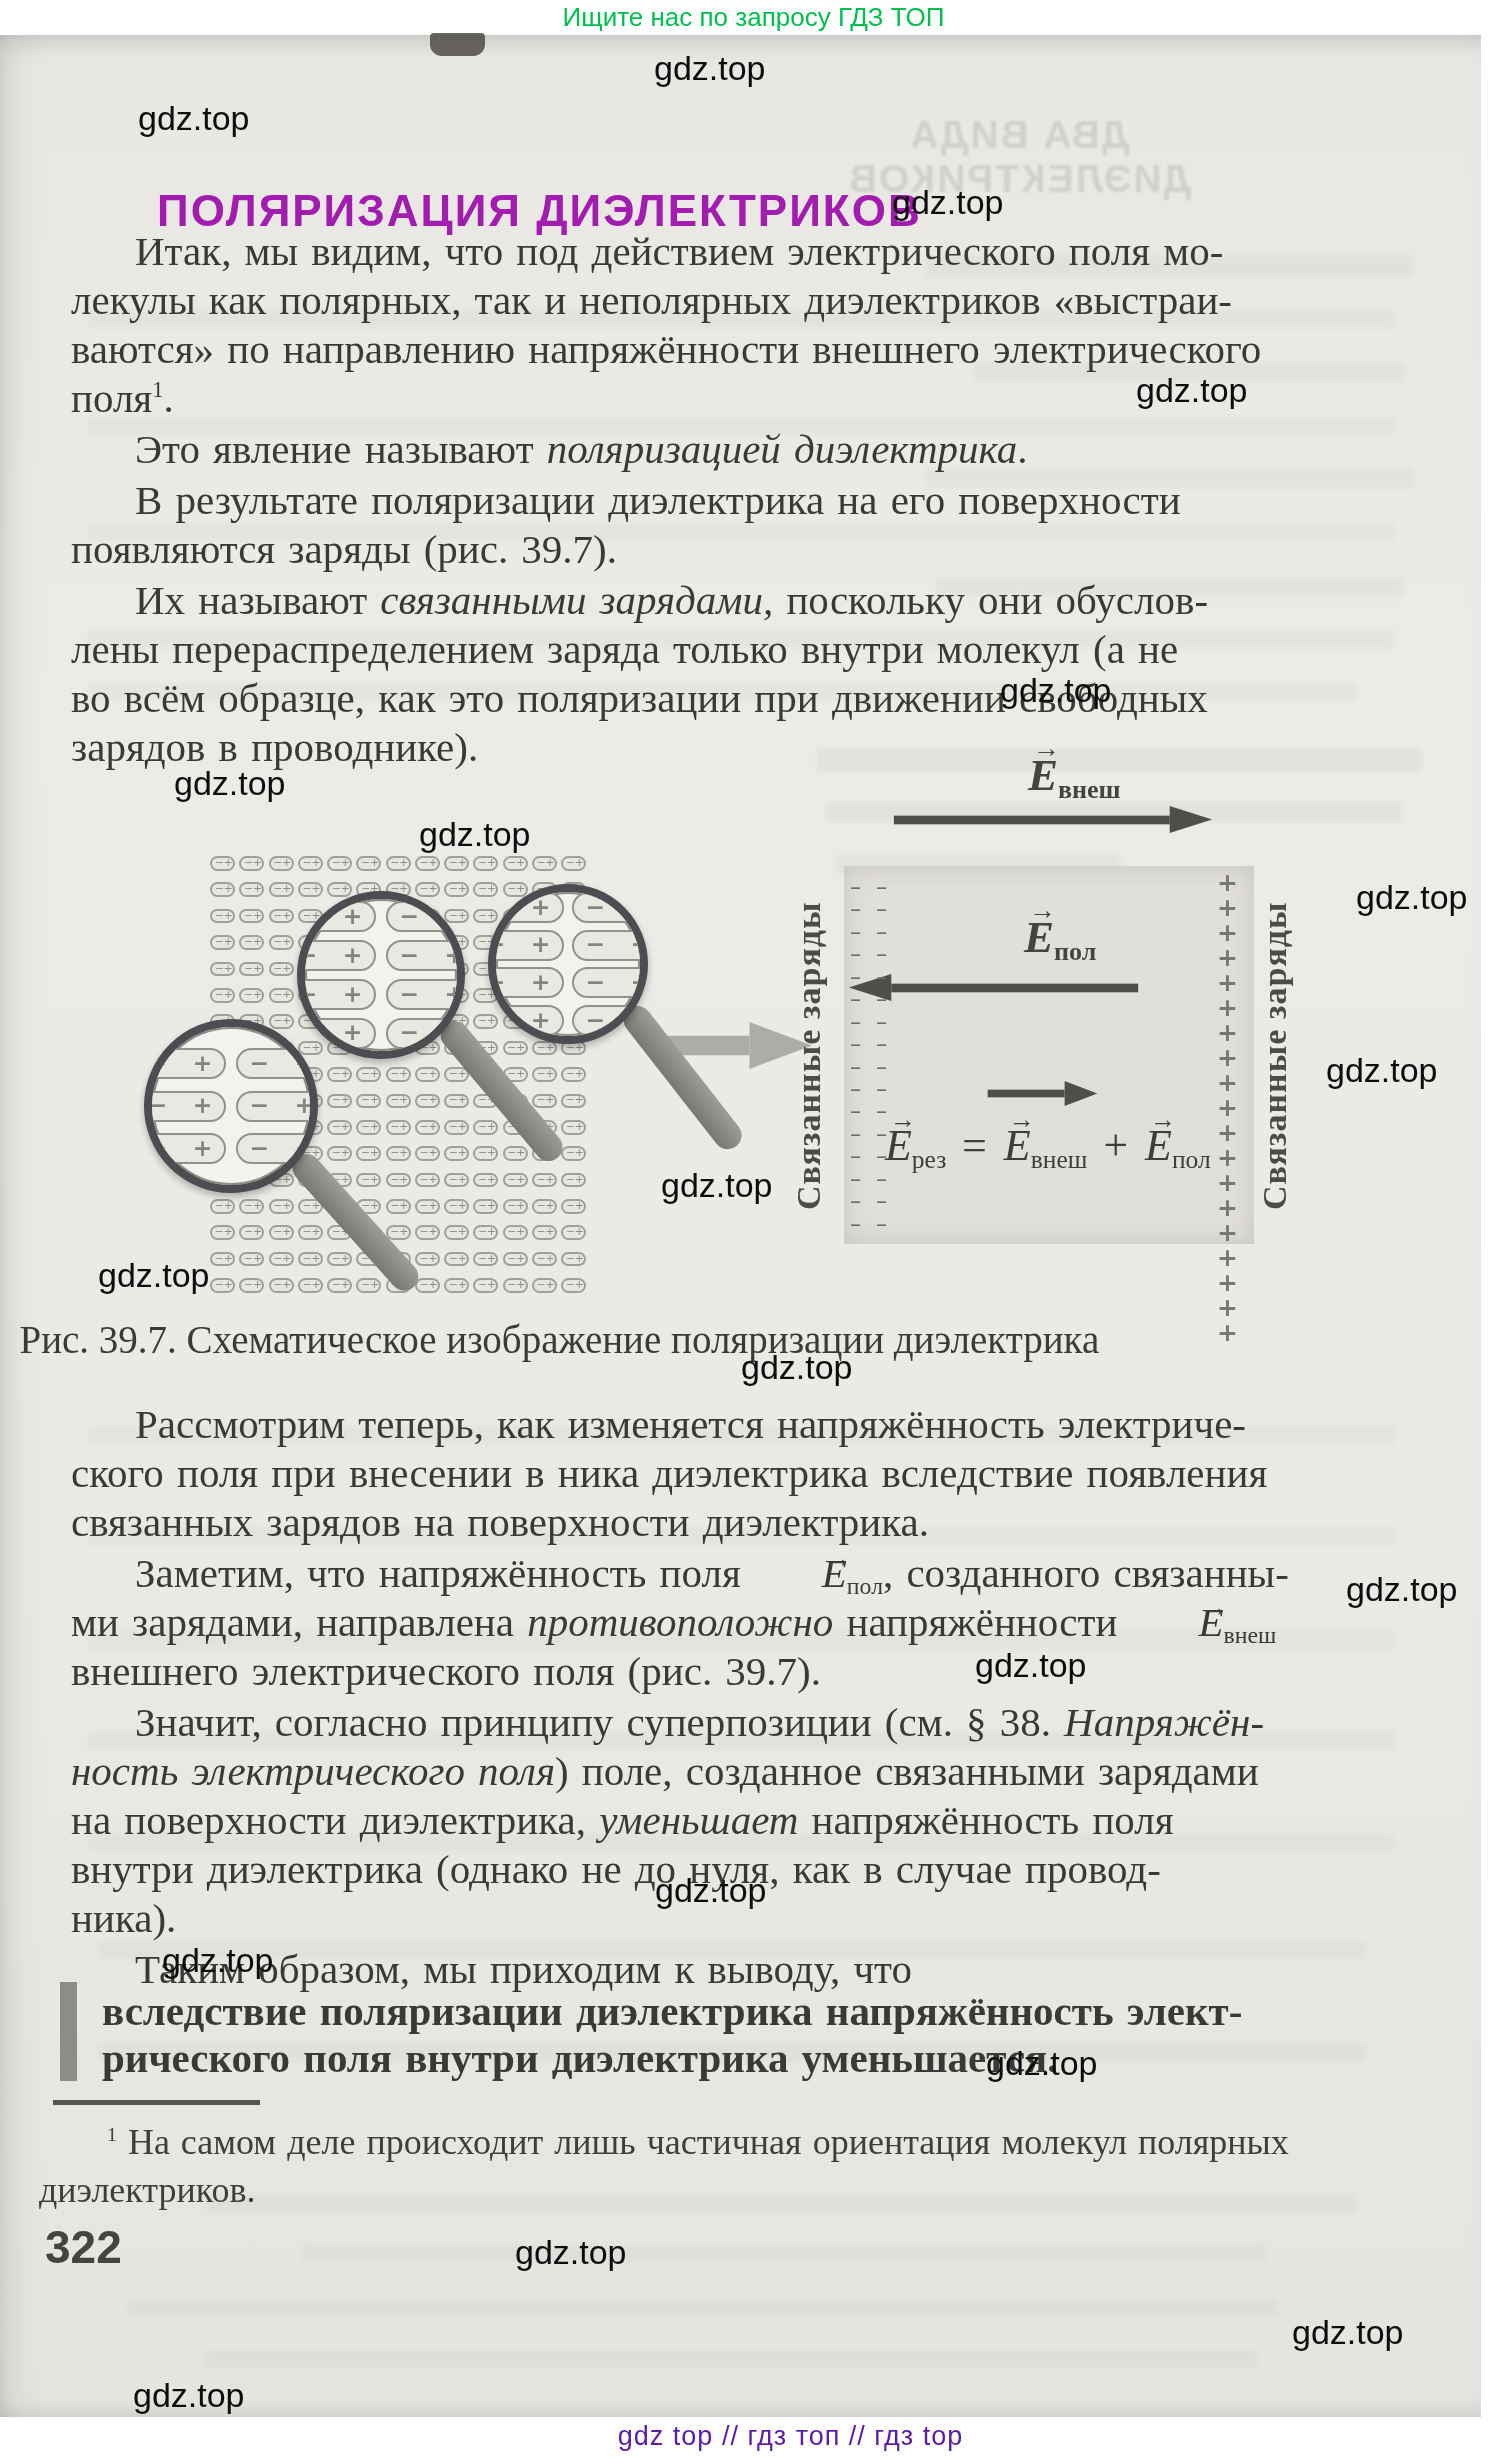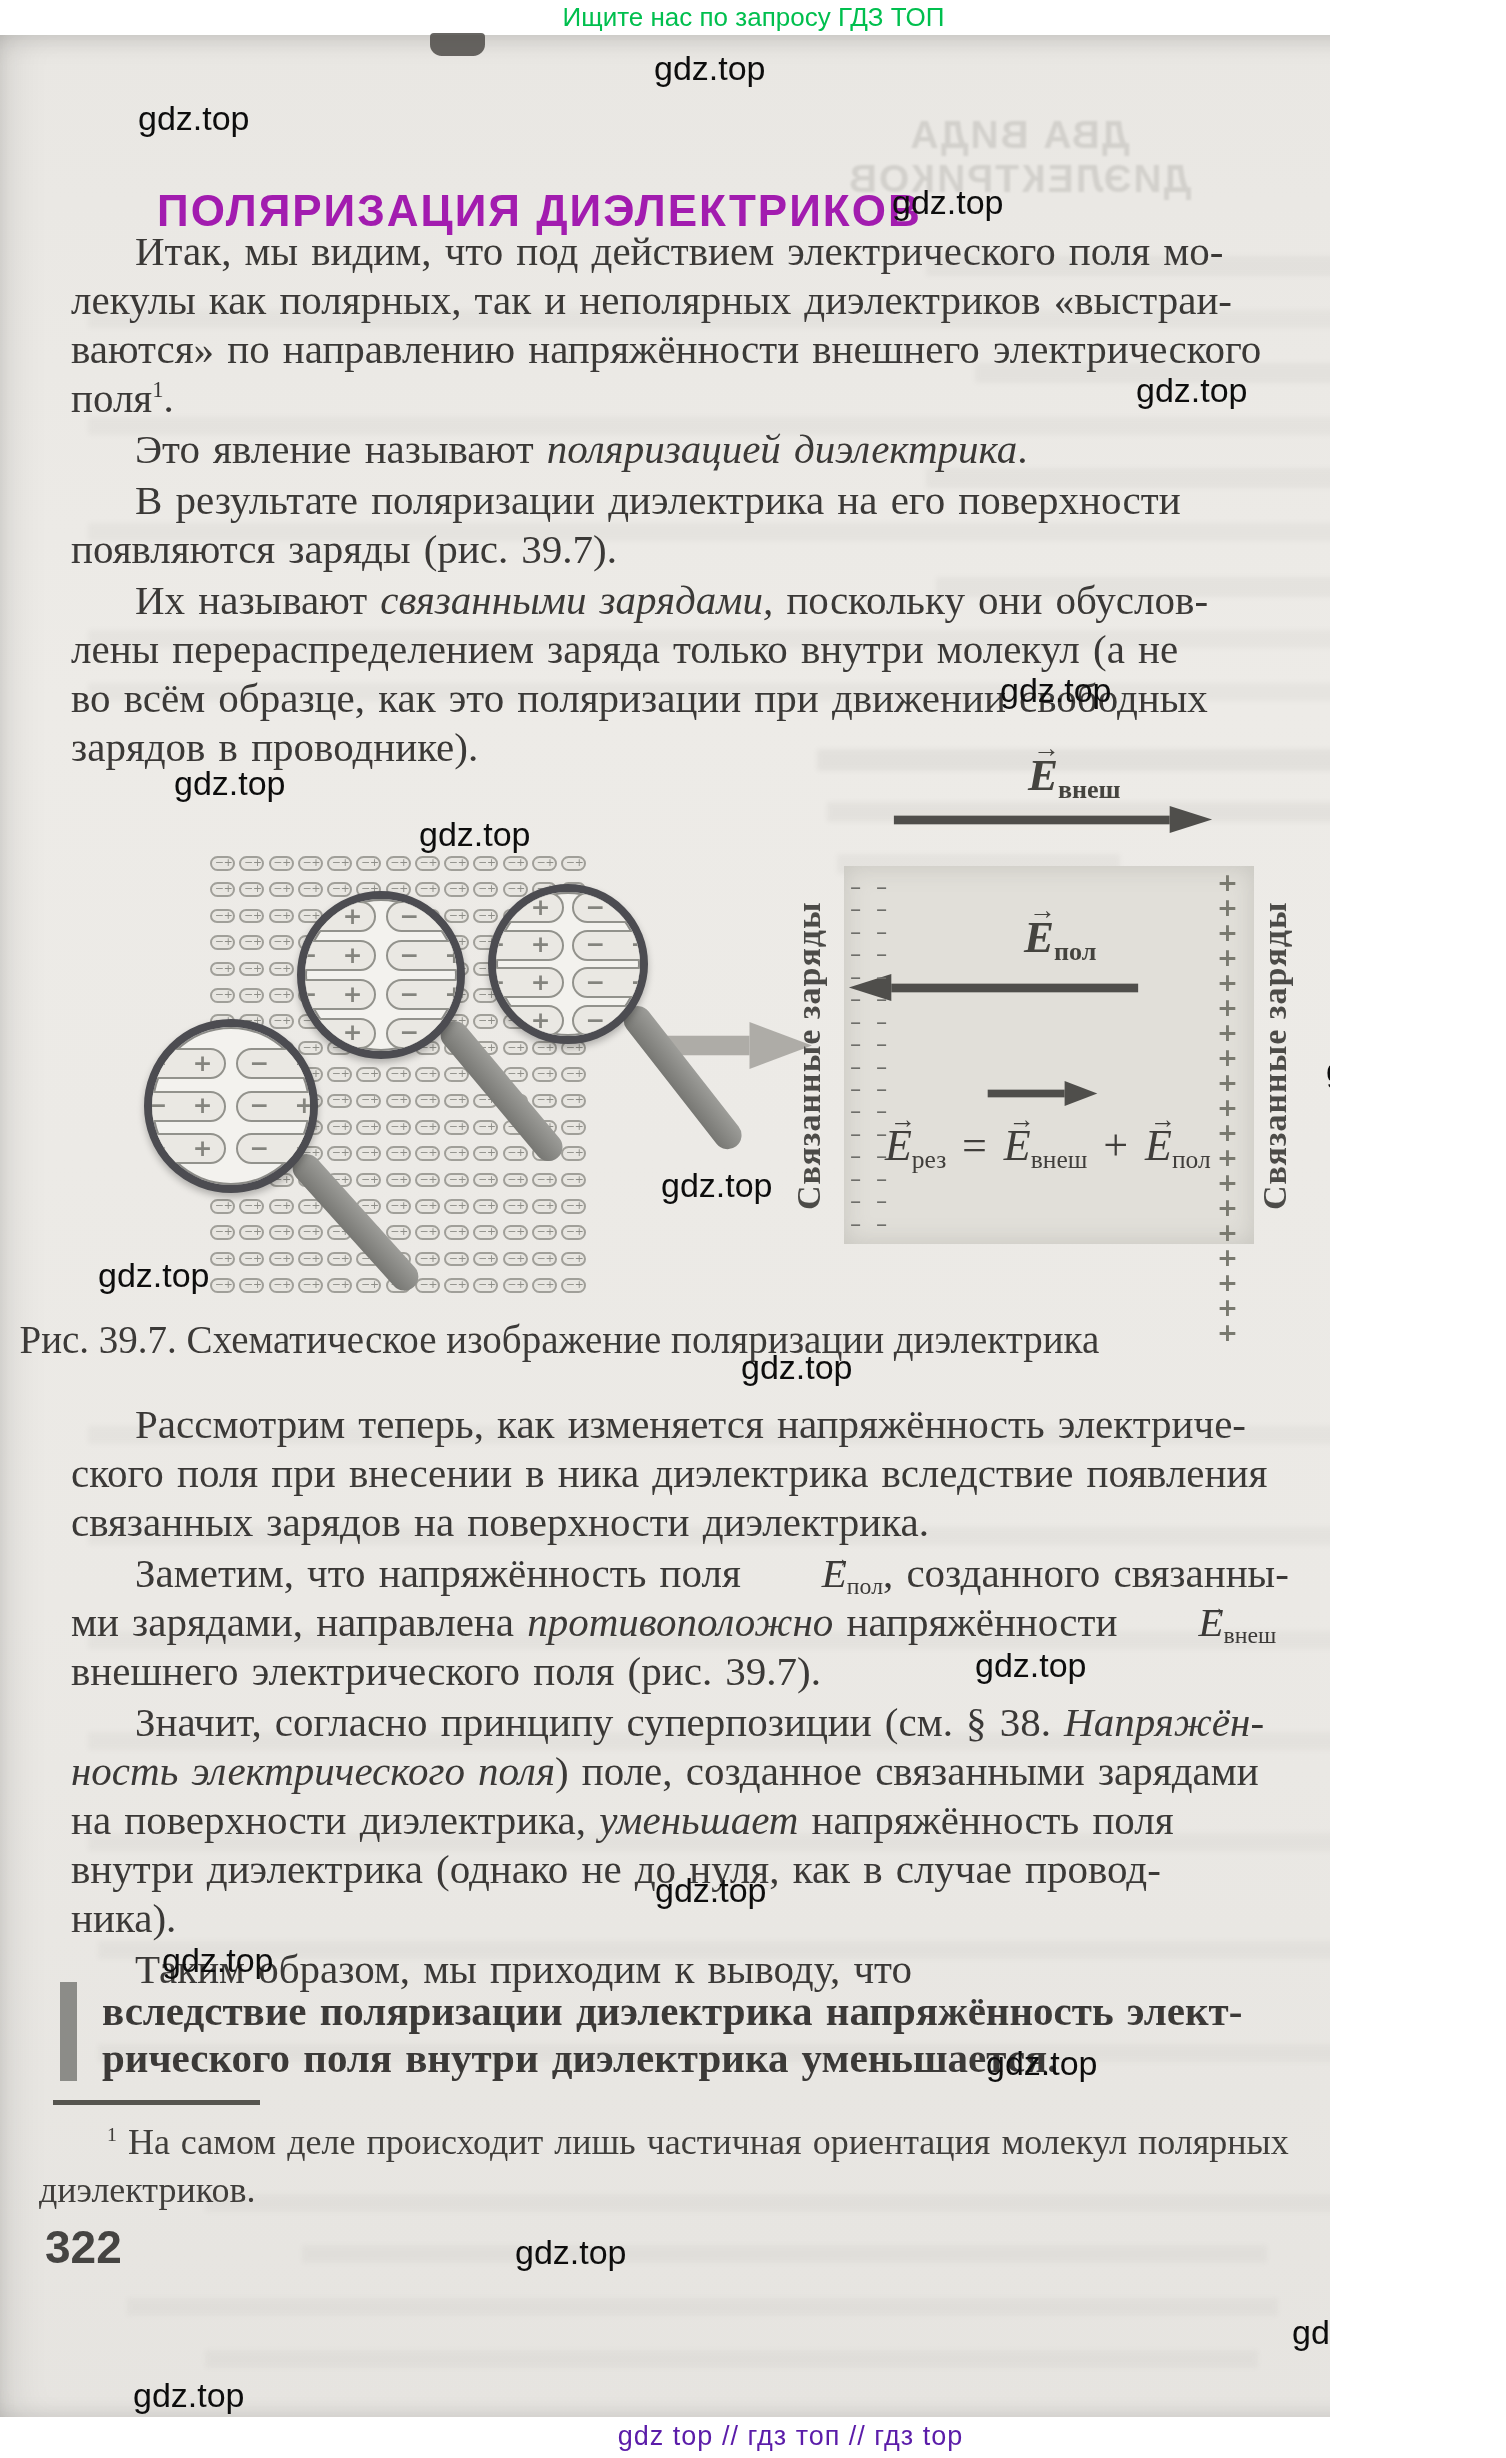--- a/index.html
+++ b/index.html
@@ -1,16 +1,16 @@
 <!DOCTYPE html>
 <html style="--green: #00bf4e; --purple: #5b1ca9;"><head>
 <meta charset="utf-8">
 <style>
   html,body{margin:0;padding:0;background:#fff;}
-  .canvas{position:relative;width:1330px;height:2459px;background:#fff;overflow:hidden;
+  .canvas{position:relative;width:1481px;height:2459px;background:#fff;overflow:hidden;
           font-family:"Liberation Serif",serif;color:#3e3c3a;}
   
   .topbar{position:absolute;left:0;top:0;width:1507px;height:35px;background:#fff;text-align:center;}
   .promo{font-family:"Liberation Sans",sans-serif;font-size:26px;line-height:35px;
          color:var(--green,#00bf4e);text-decoration:none;font-weight:500;}
   
   .scan{position:absolute;left:0;top:35px;width:1507px;height:2382px;
         background:linear-gradient(180deg,#e9e7e3 0%,#edebe7 28%,#ebe9e5 66%,#e6e4e0 100%);
         box-shadow:inset 27px 0 49px -29px rgba(0,0,0,.16), inset -23.4px 0 49px -31px rgba(0,0,0,.12),
                    inset 0 15.6px 33px -19.5px rgba(0,0,0,.22), inset 0 -13.7px 29px -19.5px rgba(0,0,0,.14);}

